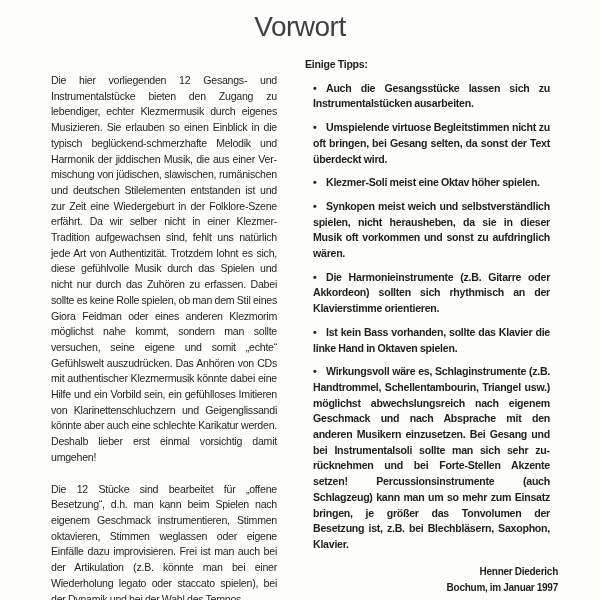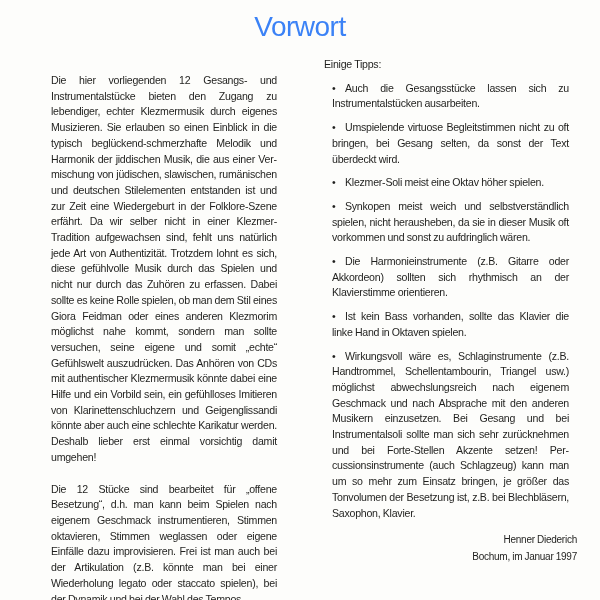--- a/index.html
+++ b/index.html
@@ -18,40 +18,41 @@
   }
   .title {
     position: absolute;
     top: 12px;
     left: 0;
     width: 100%;
     text-align: center;
     font-size: 28px;
     letter-spacing: -0.5px;
     line-height: 1.1;
-    color: #3b82f6;
+    color: #404040;
   }
   .col {
     position: absolute;
     top: 57px;
     font-size: 10.6px;
     line-height: 15.7px;
     letter-spacing: -0.25px;
     word-spacing: -0.3px;
     text-align: justify;
     hyphens: manual;
     -webkit-hyphens: manual;
   }
   .col-left {
     left: 35px;
     width: 258px;
   }
   .col-right {
-    left: 324px;
+    left: 305px;
     width: 253px;
+    font-weight: bold;
   }
   .para { margin: 16px; }
   .tips-heading { text-align: left; margin: 0; }
   .tip { margin: 8px; }
   .bullet {
     display: inline-block;
     width: 13px;
     text-align: left;
     letter-spacing: 0;
   }

